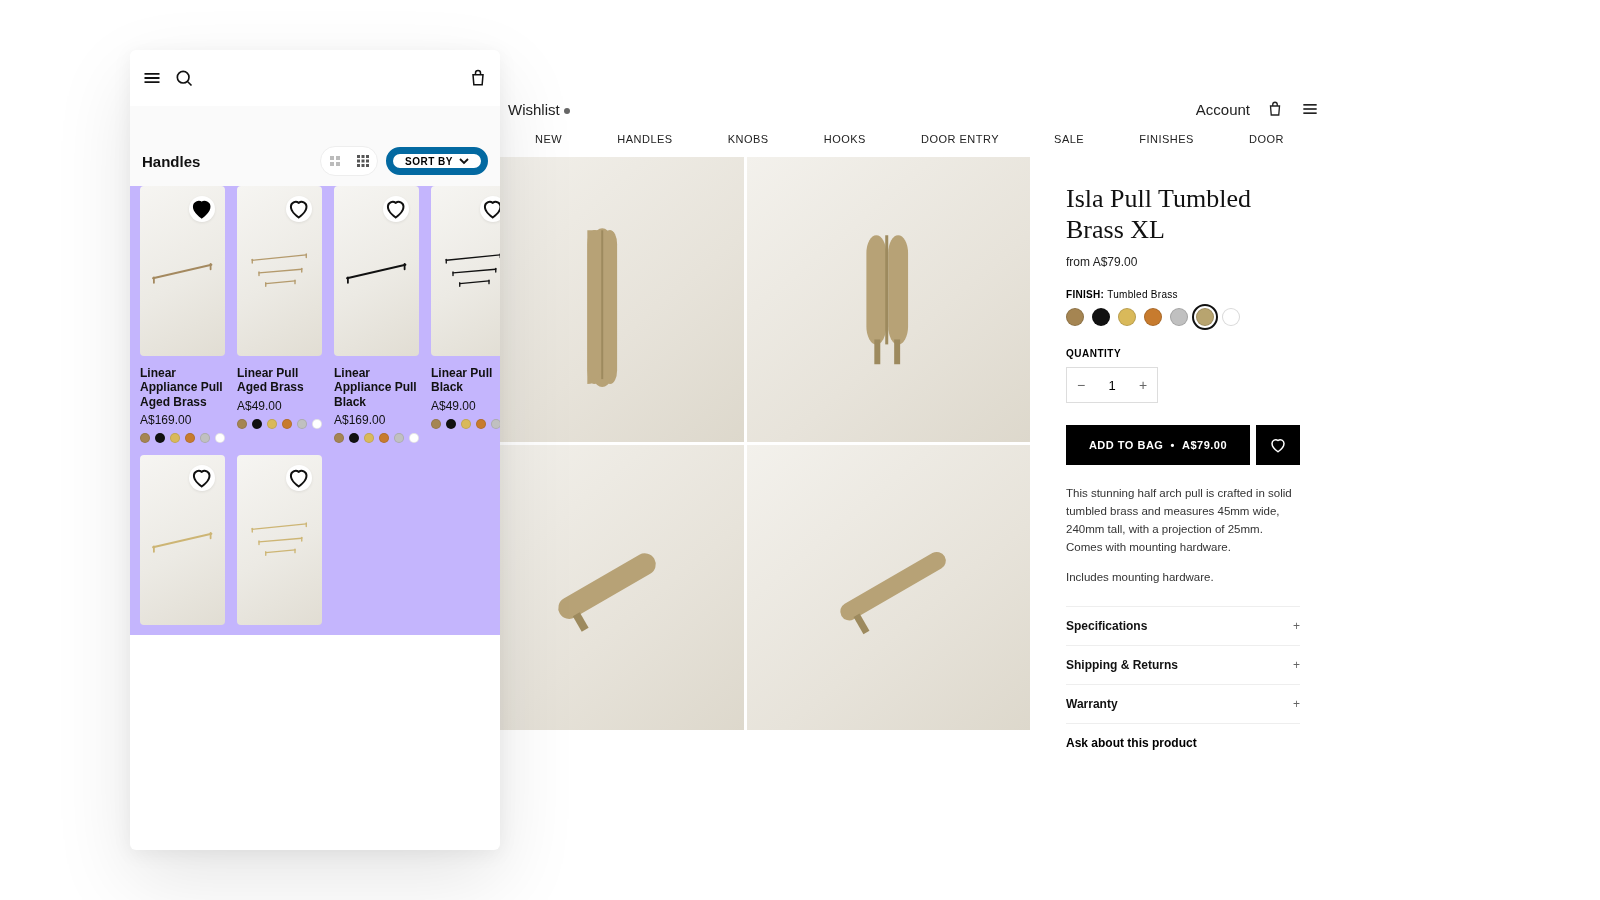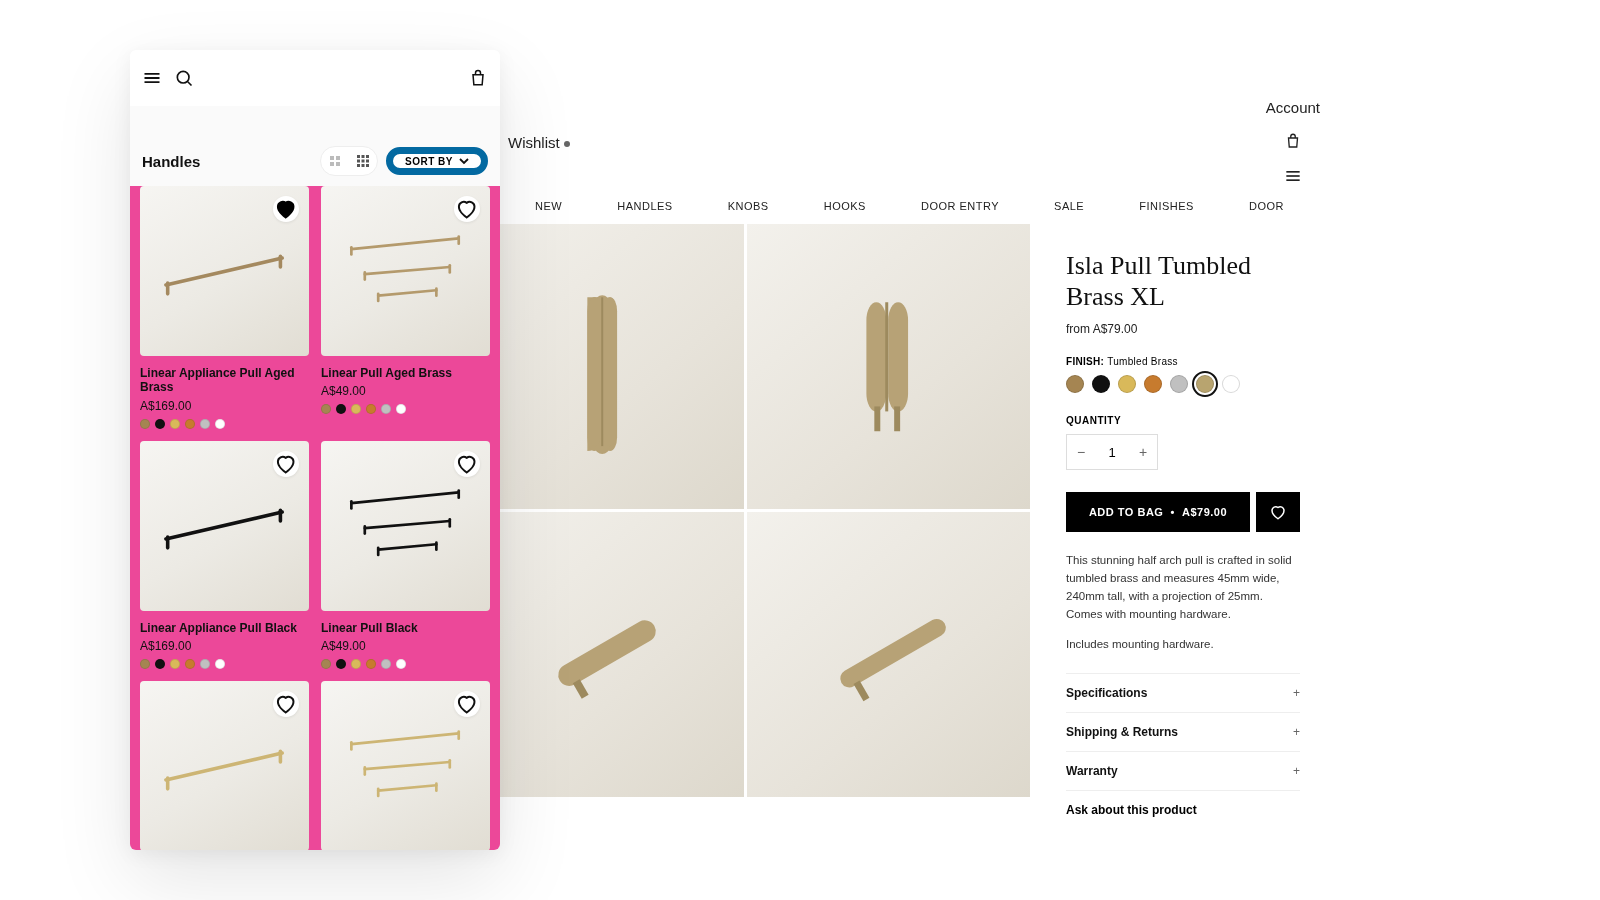--- a/index.html
+++ b/index.html
@@ -3,21 +3,21 @@
 <meta charset="utf-8">
 <style>
 * { box-sizing: border-box; margin: 0; padding: 0; }
 body { font-family: -apple-system, BlinkMacSystemFont, "Helvetica Neue", Arial, sans-serif; background: #fff; width: 1600px; height: 900px; position: relative; overflow: hidden; }
 
 
 .desktop-page { position: absolute; left: 460px; top: 95px; right: 260px; background: #fff; }
 
 .desk-header { display: flex; align-items: center; justify-content: space-between; padding: 4px 20px 4px 20px; font-size: 15px; color: #222; }
 .desk-header-left { display: flex; align-items: center; gap: 12px; }
-.desk-header-right { display: flex; align-items: center; gap: 16px; flex-direction: column; }
+.desk-header-right { display: flex; align-items: center; gap: 16px; }
 .wishlist-dot { width: 6px; height: 6px; background: #666; border-radius: 50%; display: inline-block; margin-left: 4px; vertical-align: middle; }
 
 .desk-nav { display: flex; justify-content: center; gap: 36px; padding: 10px 0 12px 0; font-size: 11px; letter-spacing: .5px; color: #222; }
 .desk-nav span { cursor: pointer; margin-left: 19px; }
 
 .prod-row { display: flex; gap: 0; }
 .gallery { display: grid; grid-template-columns: 1fr 1fr; grid-template-rows: 285px 285px; gap: 3px; width: 570px; flex: 0 0 570px; }
 .gallery .tile { background: linear-gradient(140deg,#f3f1ec 0%,#e7e3da 60%,#ddd8cc 100%); display: flex; align-items: center; justify-content: center; }
 .gallery svg { width: 70%; height: 70%; }
 
@@ -46,21 +46,21 @@
 
 .mobile-shell { position: absolute; left: 130px; top: 50px; width: 370px; height: 800px; background: #fff; border-radius: 6px; box-shadow: 0 30px 80px rgba(0,0,0,.10), 0 4px 20px rgba(0,0,0,.06); overflow: hidden; }
 .m-header { height: 56px; display: flex; align-items: center; justify-content: space-between; padding: 0 12px; }
 .m-header-left { display: flex; align-items: center; gap: 12px; }
 .m-title-row { display: flex; align-items: center; justify-content: space-between; padding: 0 12px 10px 12px; background: #fafafa; }
 .m-title-row h2 { font-size: 15px; font-weight: 600; color: #111; }
 .m-controls { display: flex; align-items: center; gap: 8px; }
 .view-toggle { display: flex; background: #fff; border: 1px solid #eee; border-radius: 18px; overflow: hidden; }
 .view-toggle div { width: 28px; height: 28px; display: flex; align-items: center; justify-content: center; cursor: pointer; }
 .sort-btn { height: 28px; padding: 0 12px; border: 7px solid #0369a1; border-radius: 18px; background: #fff; display: flex; align-items: center; gap: 6px; font-size: 10px; font-weight: 600; letter-spacing: .5px; cursor: pointer; }
-.m-grid { display: grid; grid-template-columns: 1fr 1fr; gap: 12px; padding: 0 10px 10px 10px; background: #ec4899; }
+.m-grid { display: grid; grid-template-columns: 1fr 1fr 1fr 1fr; gap: 12px; padding: 0 10px 10px 10px; background: #c4b5fd; }
 .card { position: relative; }
 .card .img { position: relative; height: 170px; border-radius: 4px; background: linear-gradient(150deg,#f6f5f2 0%,#eceae4 55%,#e1ddd3 100%); display: flex; align-items: center; justify-content: center; overflow: hidden; }
 .card .img svg { width: 90%; height: 90%; }
 .heart { position: absolute; top: 10px; right: 10px; width: 26px; height: 26px; background: #fff; border-radius: 50%; display: flex; align-items: center; justify-content: center; box-shadow: 0 1px 3px rgba(0,0,0,.08); cursor: pointer; }
 .heart.filled svg path { fill: #000; stroke: #000; }
 .card .name { font-size: 12px; font-weight: 600; margin-top: 10px; color: #111; line-height: 1.2; }
 .card .price { font-size: 12px; margin-top: 4px; color: #111; }
 .mini-swatches { display: flex; gap: 5px; margin-top: 6px; }
 .mini-swatches span { width: 10px; height: 10px; border-radius: 50%; border: 1px solid rgba(0,0,0,.1); }
 

